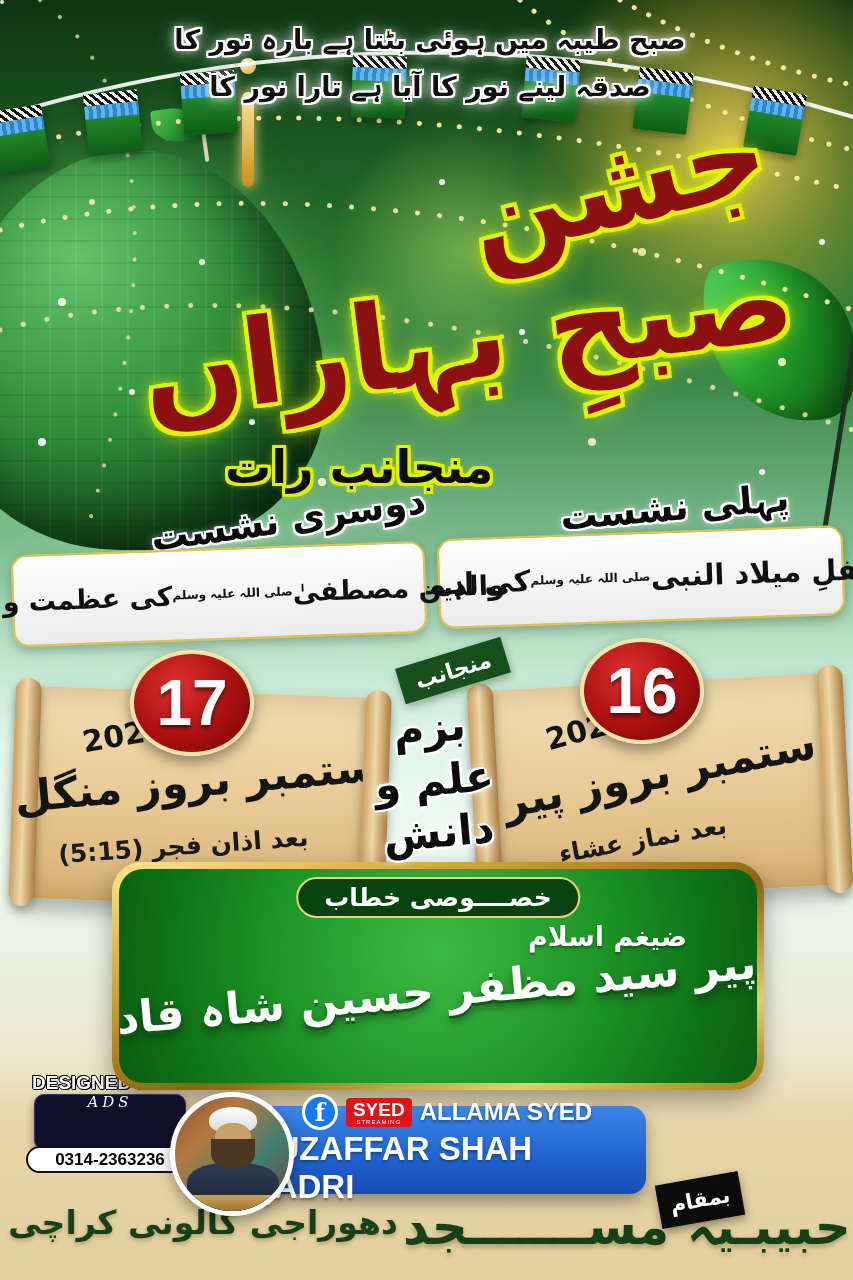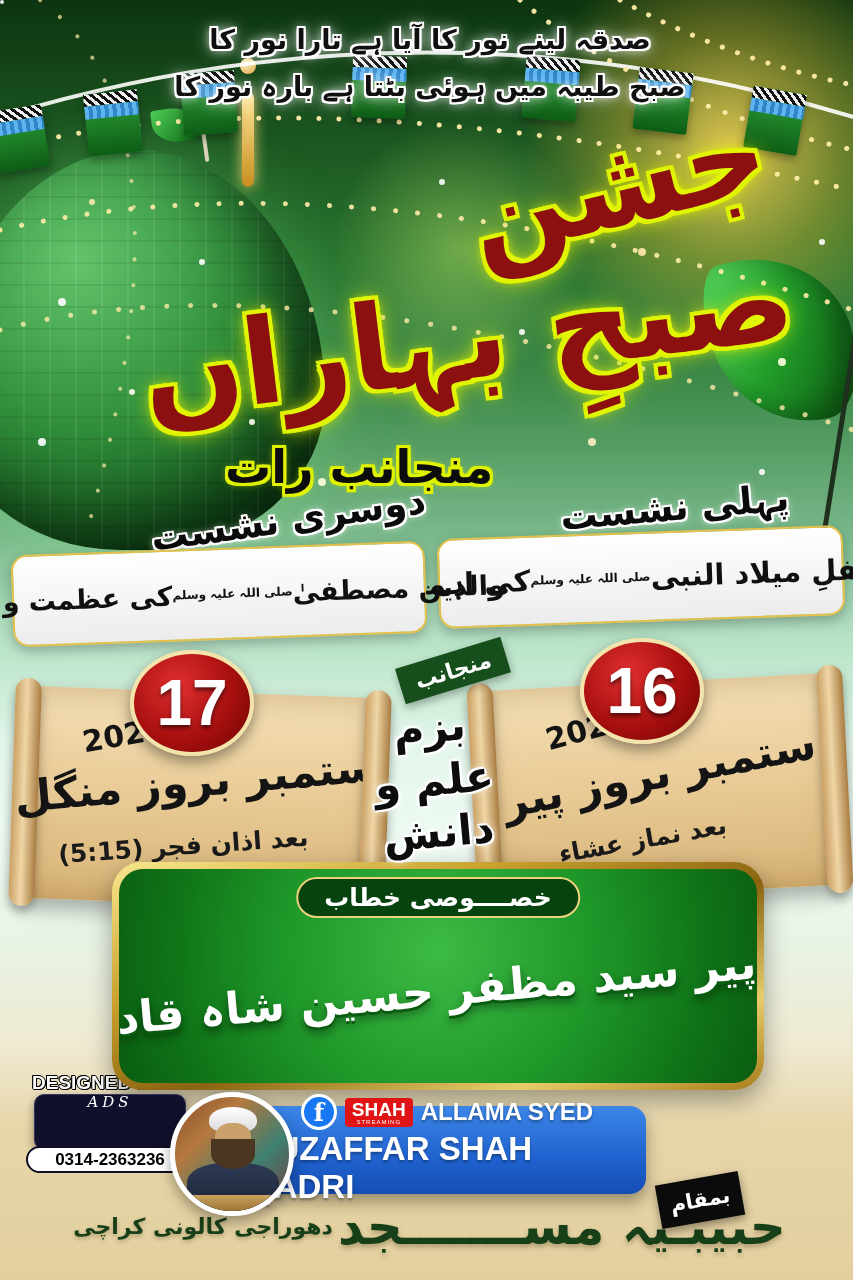--- a/index.html
+++ b/index.html
@@ -169,21 +169,21 @@
   .live .l2 { font-family:"Liberation Sans",sans-serif; font-size:6px; letter-spacing:1px; }
   .lb-name { color:#fff; font-family:"Liberation Sans",sans-serif; font-weight:bold;
     text-shadow:0 2px 3px rgba(0,0,0,.35); }
   .lb-n1 { font-size:24px; } .lb-n2 { font-size:33px; margin-top:-2px; }
 
   
   .venue-badge { left:658px; top:1178px; background:#0b0b0b; color:#fff; font-size:21px; font-weight:bold;
     padding:10px 12px; transform:rotate(-10deg); box-shadow:0 4px 10px rgba(0,0,0,.4); z-index:6; }
   .venue { left:0; top:1198px; width:853px; text-align:center; color:#173f18; z-index:5; }
   .venue .v-big { font-size:50px; font-weight:bold; text-shadow:0 3px 5px rgba(60,40,0,.3); }
-  .venue .v-small { font-size:22px; font-weight:bold; vertical-align:10px; margin-left:6px;
+  .venue .v-small { font-size:33px; font-weight:bold; vertical-align:10px; margin-left:6px;
     text-shadow:0 2px 4px rgba(60,40,0,.3); }
 </style>
 </head>
 <body>
 
 <div class="poster">
 
   <div class="abs glow-gold"></div>
   <div class="abs glow-gold2"></div>
   <div class="abs dome"></div>
@@ -205,22 +205,22 @@
 
   <div class="abs bunt" style="left:-8px;  top:108px; transform:rotate(-9deg)"></div>
   <div class="abs bunt" style="left:86px;  top:92px;  transform:rotate(-6deg)"></div>
   <div class="abs bunt" style="left:182px; top:72px;  transform:rotate(-4deg)"></div>
   <div class="abs bunt" style="left:352px; top:56px;  transform:rotate(2deg)"></div>
   <div class="abs bunt" style="left:524px; top:58px;  transform:rotate(5deg)"></div>
   <div class="abs bunt" style="left:636px; top:70px;  transform:rotate(7deg)"></div>
   <div class="abs bunt" style="left:748px; top:90px;  transform:rotate(10deg)"></div>
 
   <div class="abs couplet urdu">
+    <div class="nowrap">صبح طیبہ میں ہوئی بٹتا ہے بارہ نور کا</div>
     <div class="nowrap">صدقہ لینے نور کا آیا ہے تارا نور کا</div>
-    <div class="nowrap">صبح طیبہ میں ہوئی بٹتا ہے بارہ نور کا</div>
   </div>
 
   <div class="abs urdu glow-y title-1 nowrap">جشن</div>
   <div class="abs urdu glow-y title-2 nowrap">صبحِ بہاراں</div>
   <div class="abs urdu subtitle nowrap">منجانب رات</div>
 
   <div class="abs urdu sess-head nowrap" style="left:560px; top:486px; transform:rotate(-5deg)">پہلی نشست</div>
   <div class="abs urdu sess-box nowrap" style="left:438px; top:532px; width:406px; height:90px; font-size:29px; transform:rotate(-2deg)">
     <span>محفلِ میلاد النبی</span>
     <span class="honor">صلی اللہ علیہ وسلم</span>
@@ -251,20 +251,21 @@
   <div class="abs urdu org-label nowrap">منجانب</div>
   <div class="abs urdu org-name">
     <div>بزم</div>
     <div>علم و</div>
     <div>دانش</div>
   </div>
 
   <div class="abs spk-outer">
     <div class="spk-inner">
       <div class="spk-badge urdu nowrap">خصــــوصی خطاب</div>
+      <div class="spk-honor urdu nowrap">ضیغم اسلام</div>
       <div class="spk-name urdu nowrap">پیر سید مظفر حسین شاہ قادری</div>
     </div>
   </div>
 
   <div class="abs dz-label">DESIGNED BY:</div>
   <div class="abs dz-box">
     <div class="dz-sub">ADS</div>
   </div>
   <div class="abs dz-phone">0314-2363236</div>
 
@@ -273,21 +274,21 @@
     <div class="ph-turban"></div>
     <div class="ph-face"></div>
     <div class="ph-beard"></div>
     <div class="ph-desk"></div>
   </div>
 
   <div class="abs live-bar">
     <div class="lb-row">
       <div class="fb">f</div>
       <div class="live">
-        <span class="l1">SHAH</span>
+        <span class="l1">SYED</span>
         <span class="l2">STREAMING</span>
       </div>
       <div class="lb-name lb-n1">ALLAMA SYED</div>
     </div>
     <div class="lb-name lb-n2">MUZAFFAR SHAH QADRI</div>
   </div>
 
   <div class="abs urdu venue-badge nowrap">بمقام</div>
   <div class="abs urdu venue nowrap">
     <span class="v-big">حبیبـیہ مســـــــجد</span>

